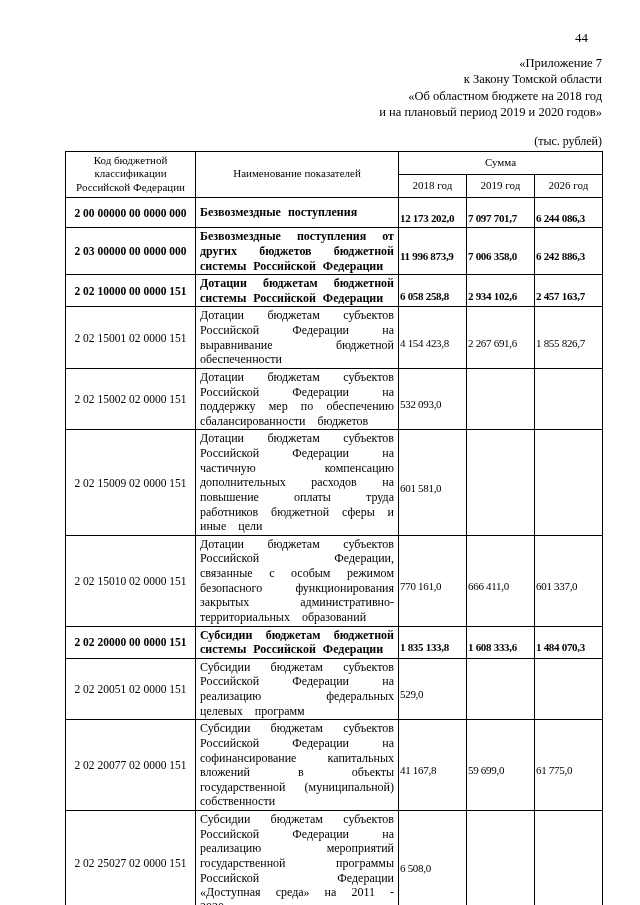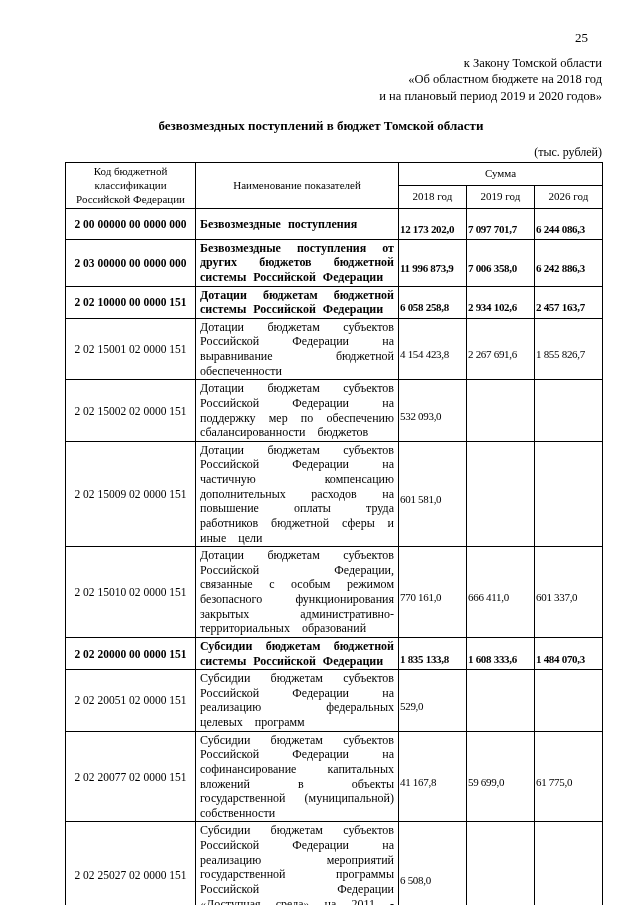--- a/index.html
+++ b/index.html
@@ -82,30 +82,30 @@
     padding: 14px 3px 2px 1px;
   }
   tr.bold td { font-weight: bold; }
   tr.bold td.col-name { word-spacing: 4px; }
 </style>
 </head>
 <body>
 
 <div class="page">
 
-  <div class="page-number">25</div>
+  <div class="page-number">44</div>
 
   <div class="appendix">
+    <div>«Приложение 7</div>
     <div>к Закону Томской области</div>
     <div>«Об областном бюджете на 2018 год</div>
     <div>и на плановый период 2019 и 2020 годов»</div>
   </div>
 
   <div class="doc-title">
-    <div>безвозмездных поступлений в бюджет Томской области</div>
   </div>
 
   <div class="units-note">(тыс. рублей)</div>
 
   <table class="budget-table">
     <colgroup>
       <col style="width:130px">
       <col style="width:203px">
       <col style="width:68px">
       <col style="width:68px">

